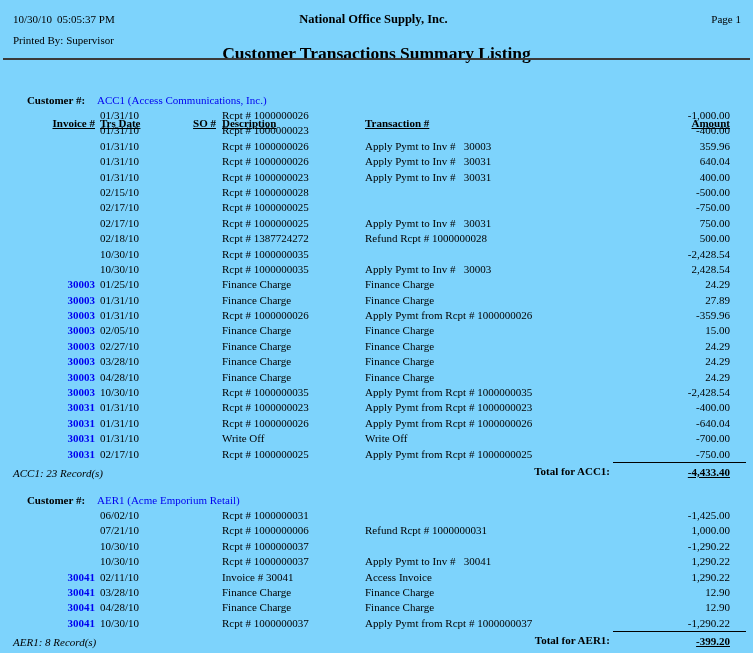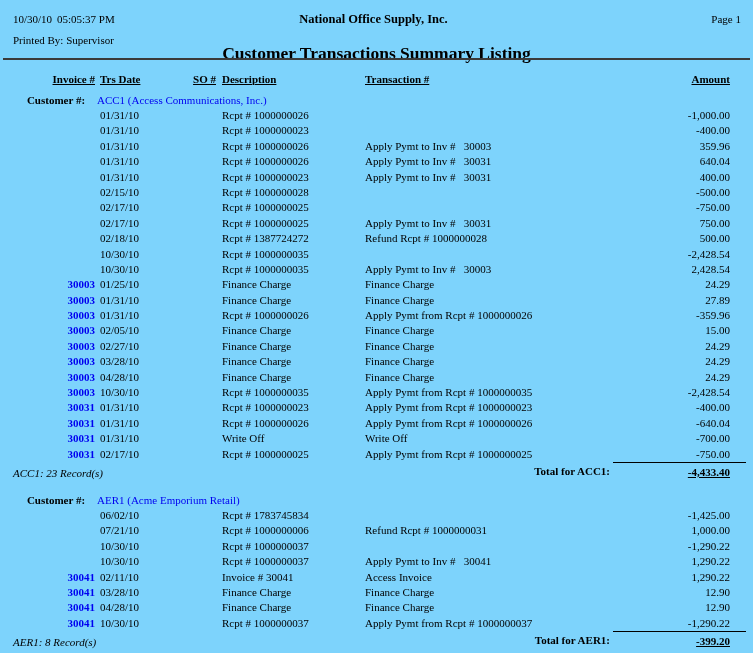--- a/index.html
+++ b/index.html
@@ -18,21 +18,21 @@
   .hdr-printedby { position:absolute; left:13px; top:34px; }
   .hdr-title  { position:absolute; left:0; right:0; top:30px; text-align:center;
                 font-weight:bold; font-size:17.5px; margin:13px; }
   .rule { position:absolute; left:3px; right:3px; top:58px;
           border-top:2px solid var(--rule-color,#3a3a3a); }
 
   
   .tbl { position:absolute; left:8px; top:73px; width:738px; }
   .grid { display:grid; grid-template-columns:87px 5px 65px 51px 6px 143px 255px 110px; }
   .col-headers { height:18px; font-weight:bold; }
-  .col-headers span { text-decoration:underline; white-space:nowrap; }
+  .col-headers span { text-decoration:underline; white-space:nowrap;margin-top:44px; }
   .c-r { text-align:right; }
   .trow { height:15.4px; line-height:14px; }
   .trow span { white-space:pre; overflow:visible; }
   .inv-link { color:var(--link-blue,#0000f0); font-weight:bold; }
   .customer-row { display:flex; height:17px; padding-top:2px; line-height:14px; }
   .customer-label { width:89px; padding-left:7px; font-weight:bold;text-align:center; }
   .customer-name { color:var(--link-blue,#0000f0); }
   .total-row { display:flex; height:18px; margin-bottom:11px; line-height:15px; }
   .record-count { font-style:italic; padding-left:5px; position:relative; top:4px; white-space:pre; }
   .total-spacer { flex:1; }
@@ -336,21 +336,21 @@
       <span class="customer-label">Customer #:</span>
       <span class="customer-name">AER1 (Acme Emporium Retail)</span>
     </div>
     <div>
   <div class="grid trow">
     <span class="c-r inv-link"></span>
     <span></span>
     <span>06/02/10</span>
     <span class="c-r"></span>
     <span></span>
-    <span>Rcpt # 1783745834</span>
+    <span>Rcpt # 1000000031</span>
     <span></span>
     <span class="c-r">-1,425.00</span>
   </div>
 
   <div class="grid trow">
     <span class="c-r inv-link"></span>
     <span></span>
     <span>07/21/10</span>
     <span class="c-r"></span>
     <span></span>

